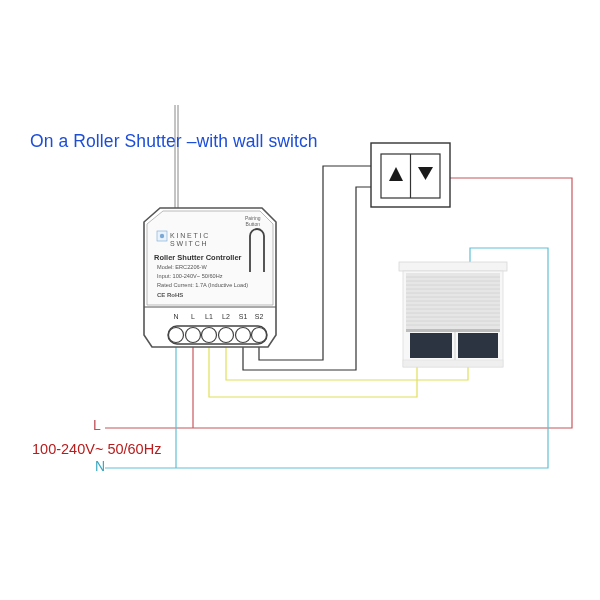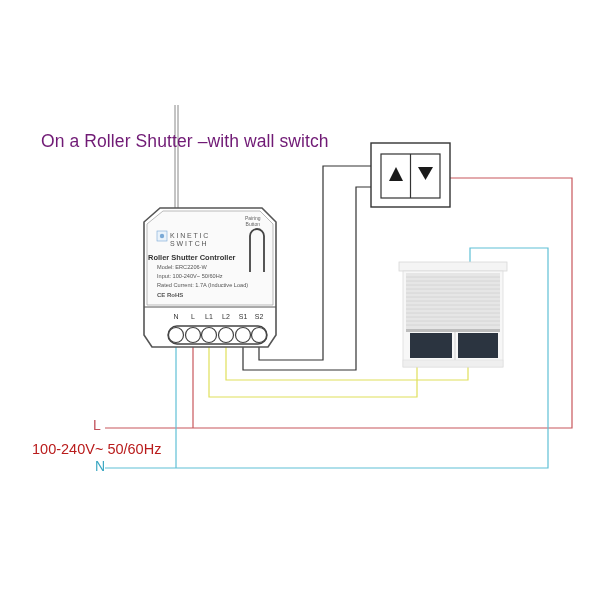--- a/index.html
+++ b/index.html
@@ -1,24 +1,24 @@
 <!DOCTYPE html>
 <html><head>
 <meta charset="utf-8">
 <style>
   html, body { margin: 0; padding: 0; background: #ffffff; }
   body { width: 600px; height: 600px; position: relative; overflow: hidden; font-family: "Liberation Sans", sans-serif; }
   #diagram { position: absolute; left: 0; top: 0; }
-  .title { position: absolute; left: 41px; top: 131px; font-size: 17.5px; color: #701a75; letter-spacing: 0.1px; white-space: nowrap; }
+  .title { position: absolute; left: 30px; top: 131px; font-size: 17.5px; color: #1d4ed8; letter-spacing: 0.1px; white-space: nowrap; }
   .label-L { position: absolute; left: 93px; top: 417px; font-size: 14px; color: #c0505a; }
   .label-N { position: absolute; left: 95px; top: 458px; font-size: 14px; color: #3aa7c2; }
   .voltage { position: absolute; left: 32px; top: 441px; font-size: 14.5px; color: #b91c1c; white-space: nowrap; }
   .ctrl-text { position: absolute; color: #444; white-space: nowrap; }
   .brand { left: 170px; top: 232px; font-size: 7px; letter-spacing: 1.8px; line-height: 8px; color: #555; }
-  .model-title { left: 148px; top: 253px; font-size: 7.5px; font-weight: bold; color: #333; }
+  .model-title { left: 154px; top: 253px; font-size: 7.5px; font-weight: bold; color: #333; }
   .spec { left: 157px; font-size: 5.6px; color: #555; }
   .certs { left: 157px; top: 292px; font-size: 6px; color: #555; font-weight: bold; }
   .pairing { left: 245px; top: 215px; font-size: 5px; color: #666; text-align: center; line-height: 6px; }
   .term { position: absolute; top: 313px; font-size: 7px; color: #333; transform: translateX(-50%); }
 </style>
 </head>
 <body>
 
 <svg id="diagram" width="600" height="600" viewBox="0 0 600 600" xmlns="http://www.w3.org/2000/svg">
 

